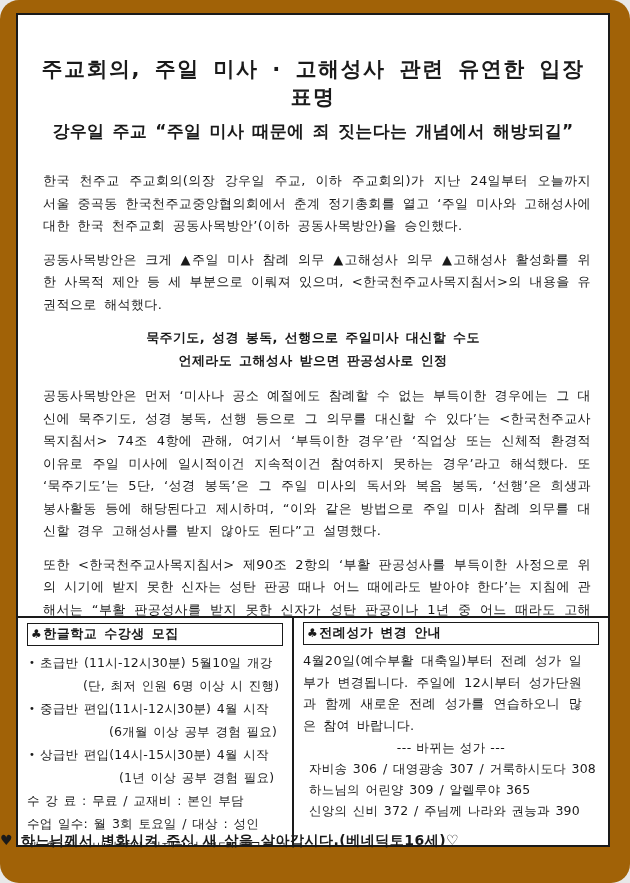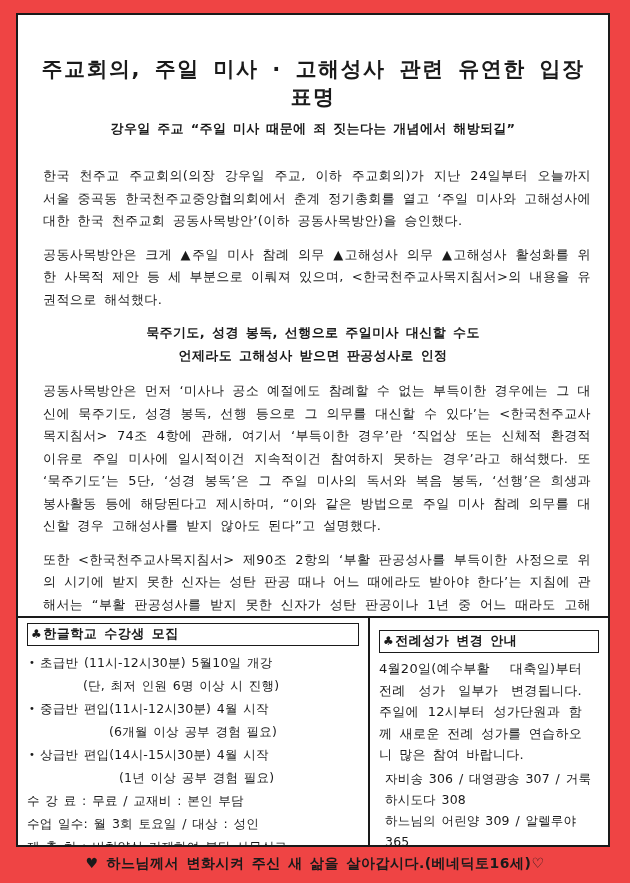--- a/index.html
+++ b/index.html
@@ -1,73 +1,74 @@
 <!DOCTYPE html>
 <html><head>
 <meta charset="utf-8">
 <style>
   html,body{margin:0;padding:0;background:#e8e8e8;}
   .page{
-    position:relative;width:630px;height:883px;background:#ef4444;
+    position:relative;width:630px;height:883px;background:#a16207;
     font-family:"DejaVu Sans",sans-serif;color:#1a1a1a;overflow:hidden;
     margin:0 auto;
+    border-radius:19px;
   }
   .frame{
     position:absolute;left:16px;top:13px;width:594px;height:834px;
     border:2px solid #1a1a1a;box-sizing:border-box;
     display:flex;flex-direction:column;background:#fff;
   }
   
   .article{
     height:601px;box-sizing:border-box;padding:40px 17px 0 17px;overflow:hidden;
   }
   .title{
     margin:0;font-size:21px;font-weight:bold;text-align:center;
     letter-spacing:1.5px;word-spacing:5px;line-height:28px;
   }
   .subtitle{
-    margin-top:9px;font-size:13px;font-weight:bold;text-align:center;
+    margin-top:9px;font-size:17px;font-weight:bold;text-align:center;
     letter-spacing:0.3px;word-spacing:2px;
   }
   .para{
     margin:0 0 11px 8px;font-size:13px;line-height:22.5px;text-align:justify;
     letter-spacing:0.4px;word-spacing:3px;
   }
   .para.first{margin-top:27px;}
   .subhead{
     margin:2px 0 13px 0;font-size:13px;font-weight:bold;line-height:22.5px;
     letter-spacing:0.4px;word-spacing:2px;text-align:center;
   }
   
   .bottom{
     flex:1;border-top:2px solid #1a1a1a;display:flex;overflow:hidden;
   }
   .col{box-sizing:border-box;overflow:hidden;}
-  .col.left{width:352px;border-right:2px solid #1a1a1a;padding:5px 9px 16px 9px;}
-  .col.right{flex:1;padding:12px 9px 0 9px;}
+  .col.left{width:276px;border-right:2px solid #1a1a1a;padding:5px 9px 16px 9px;}
+  .col.right{flex:1;padding:4px 9px 0 9px;}
   .boxhead{
     border:1px solid #1a1a1a;font-size:13px;font-weight:bold;
     padding:1px 4px 2px 3px;margin-bottom:5px;letter-spacing:0.5px;word-spacing:2px;
   }
   .club{font-size:12px;margin-right:1px;}
   .line{font-size:12.5px;line-height:23px;letter-spacing:0.2px;word-spacing:1.5px;white-space:nowrap;}
   .line .bullet{font-size:10px;margin:0 5px 0 2px;vertical-align:1px;}
   .indent1{padding-left:56px;}
   .indent2{padding-left:82px;}
   .indent3{padding-left:92px;}
   .rline{font-size:12.5px;line-height:21px;letter-spacing:0.2px;word-spacing:1.5px;}
   .rpara{
     margin:0 17px 2px 0;font-size:13px;line-height:21.5px;text-align:justify;
     letter-spacing:0.3px;word-spacing:2.5px;
   }
   .centerline{text-align:center;font-size:12.5px;line-height:20px;letter-spacing:0.5px;}
   .songs{padding-left:6px;margin-bottom:4px;}
   
   .footer{
-    position:absolute;left:0;right:0;top:855px;text-align:center;
+    position:absolute;left:0;right:0;top:832px;
     font-size:14px;font-weight:bold;letter-spacing:0.5px;word-spacing:2px;
   }
   .footer .h1{margin-right:8px;}
 </style>
 </head>
 <body>
 
 <div class="page">
   <div class="frame">
 
@@ -102,20 +103,21 @@
         <div class="line"><span>수 강 료 : 무료 / 교재비 : 본인 부담</span></div>
         <div class="line"><span>수업 일수: 월 3회 토요일 / 대상 : 성인</span></div>
         <div class="line"><span>제 출 처 : 비치양식 기재하여 본당 사무실로</span></div>
       </div>
 
       <div class="col right">
         <div class="boxhead">
           <span class="club">♣</span><span>전례성가 변경 안내</span>
         </div>
         <p class="rpara">4월20일(예수부활 대축일)부터 전례 성가 일부가 변경됩니다. 주일에 12시부터 성가단원과 함께 새로운 전례 성가를 연습하오니 많은 참여 바랍니다.</p>
+        <div class="centerline">---  바뀌는 성가 ---</div>
         <div class="songs">
           <div class="rline">자비송 306 / 대영광송 307 / 거룩하시도다 308</div>
           <div class="rline">하느님의 어린양 309 / 알렐루야 365</div>
           <div class="rline">신앙의 신비 372 / 주님께 나라와 권능과 390</div>
         </div>
 
       </div>
 
     </div>
   </div>

